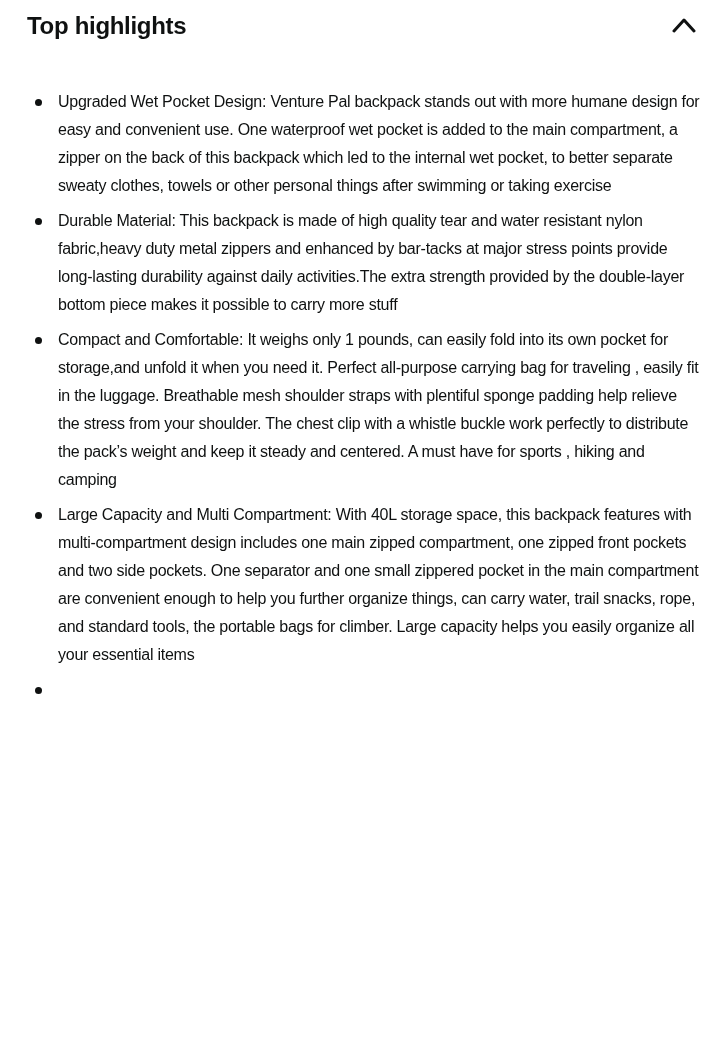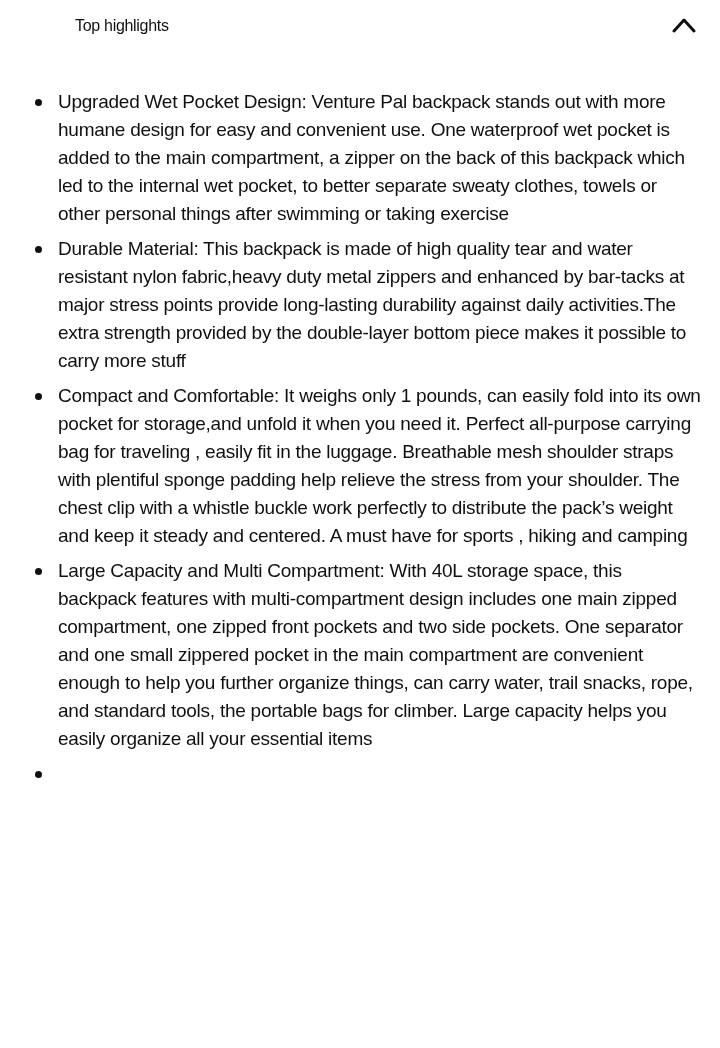--- a/index.html
+++ b/index.html
@@ -19,26 +19,25 @@
       position: absolute;
       left: 0;
       top: 0;
       width: 720px;
       height: 56px;
     }
     .header-title {
       position: absolute;
       left: 27px;
       top: 10px;
-      font-size: 16px;
-      font-weight: normal;
+      font-size: 24px;
+      font-weight: bold;
       line-height: 32px;
       letter-spacing: -0.3px;
       color: #0f1111;
-      margin-left: 48px;
     }
     .collapse-btn {
       position: absolute;
       left: 664px;
       top: 8px;
       width: 40px;
       height: 36px;
       cursor: pointer;
     }
     .collapse-btn svg {
@@ -52,21 +51,21 @@
       top: 88px;
       width: 720px;
       margin: 0;
       padding: 0;
       list-style: none;
     }
     .highlight-item {
       position: relative;
       padding-left: 58px;
       padding-right: 18px;
-      font-size: 19px;
+      font-size: 16px;
       line-height: 28px;
       letter-spacing: -0.25px;
       color: #0f1111;
       margin-bottom: 7px;
     }
     .bullet {
       position: absolute;
       left: 35px;
       top: 11px;
       width: 7px;

